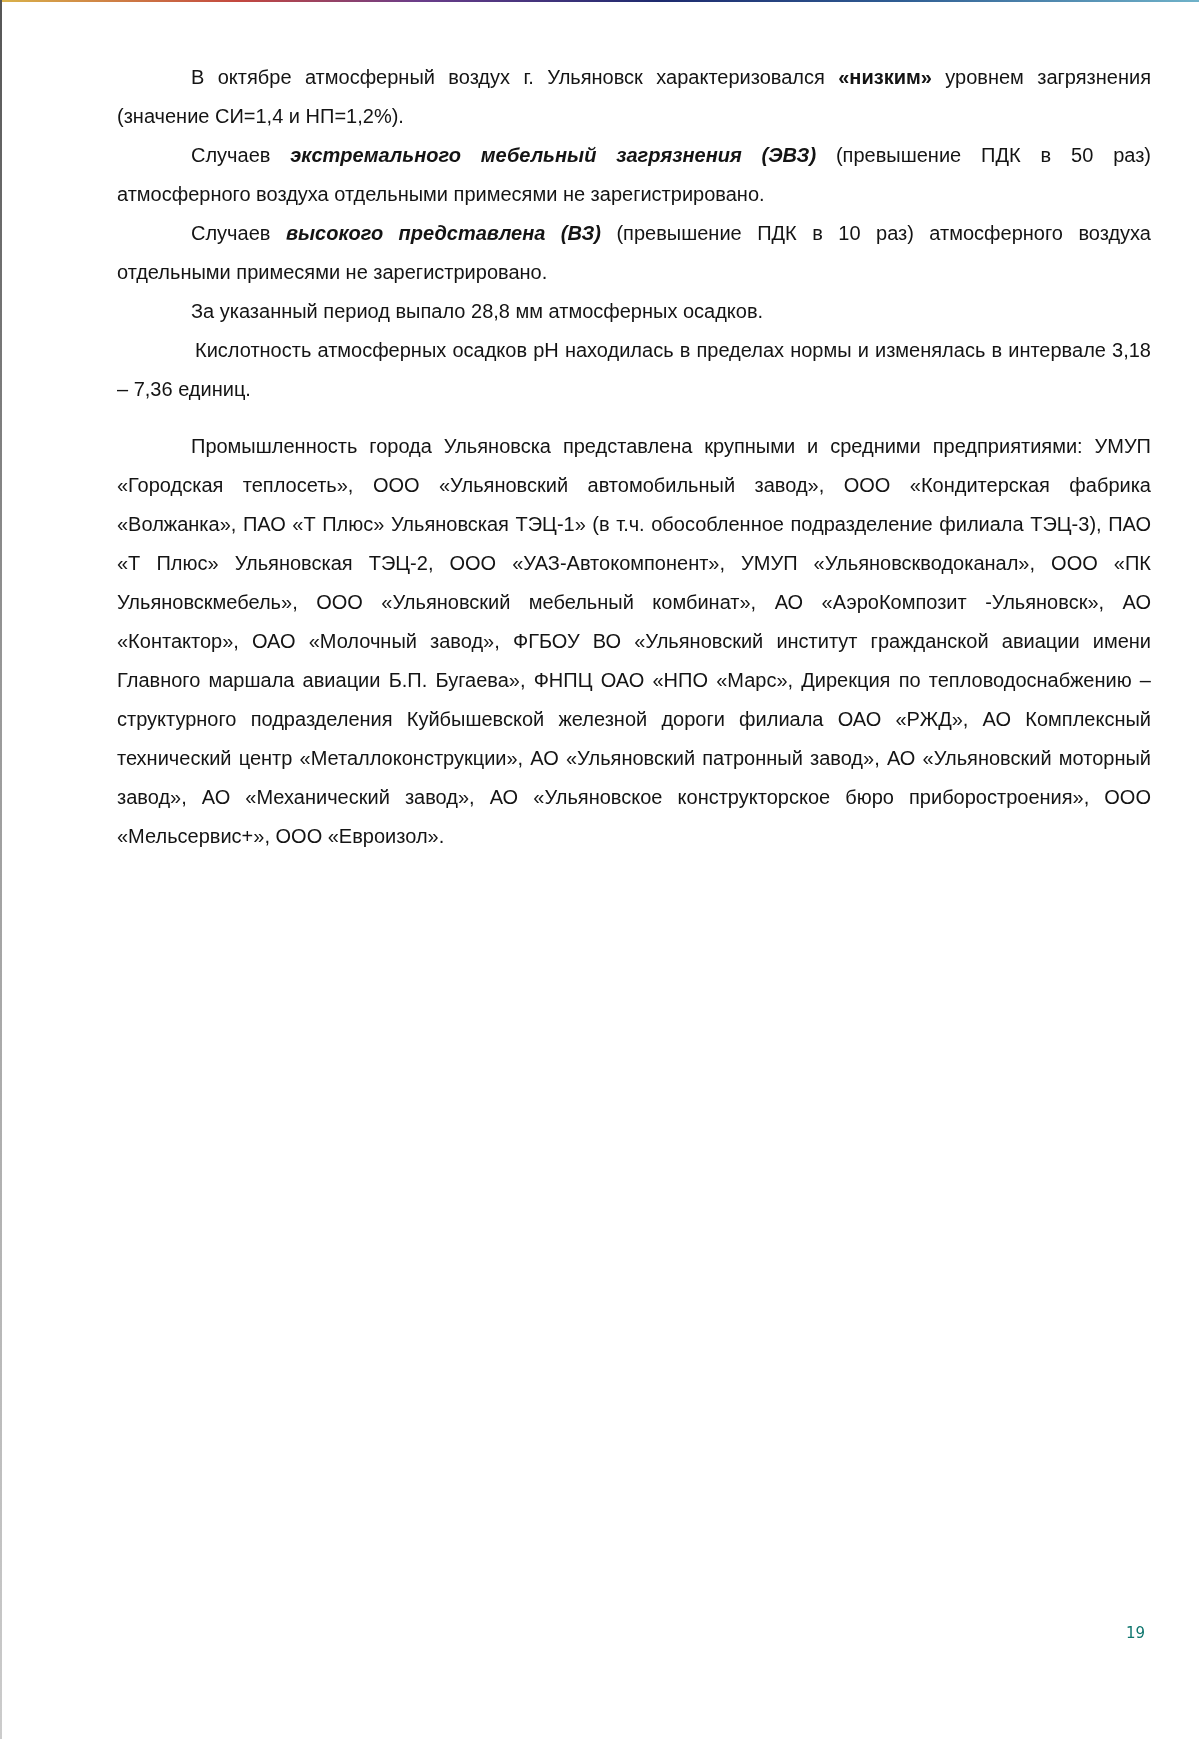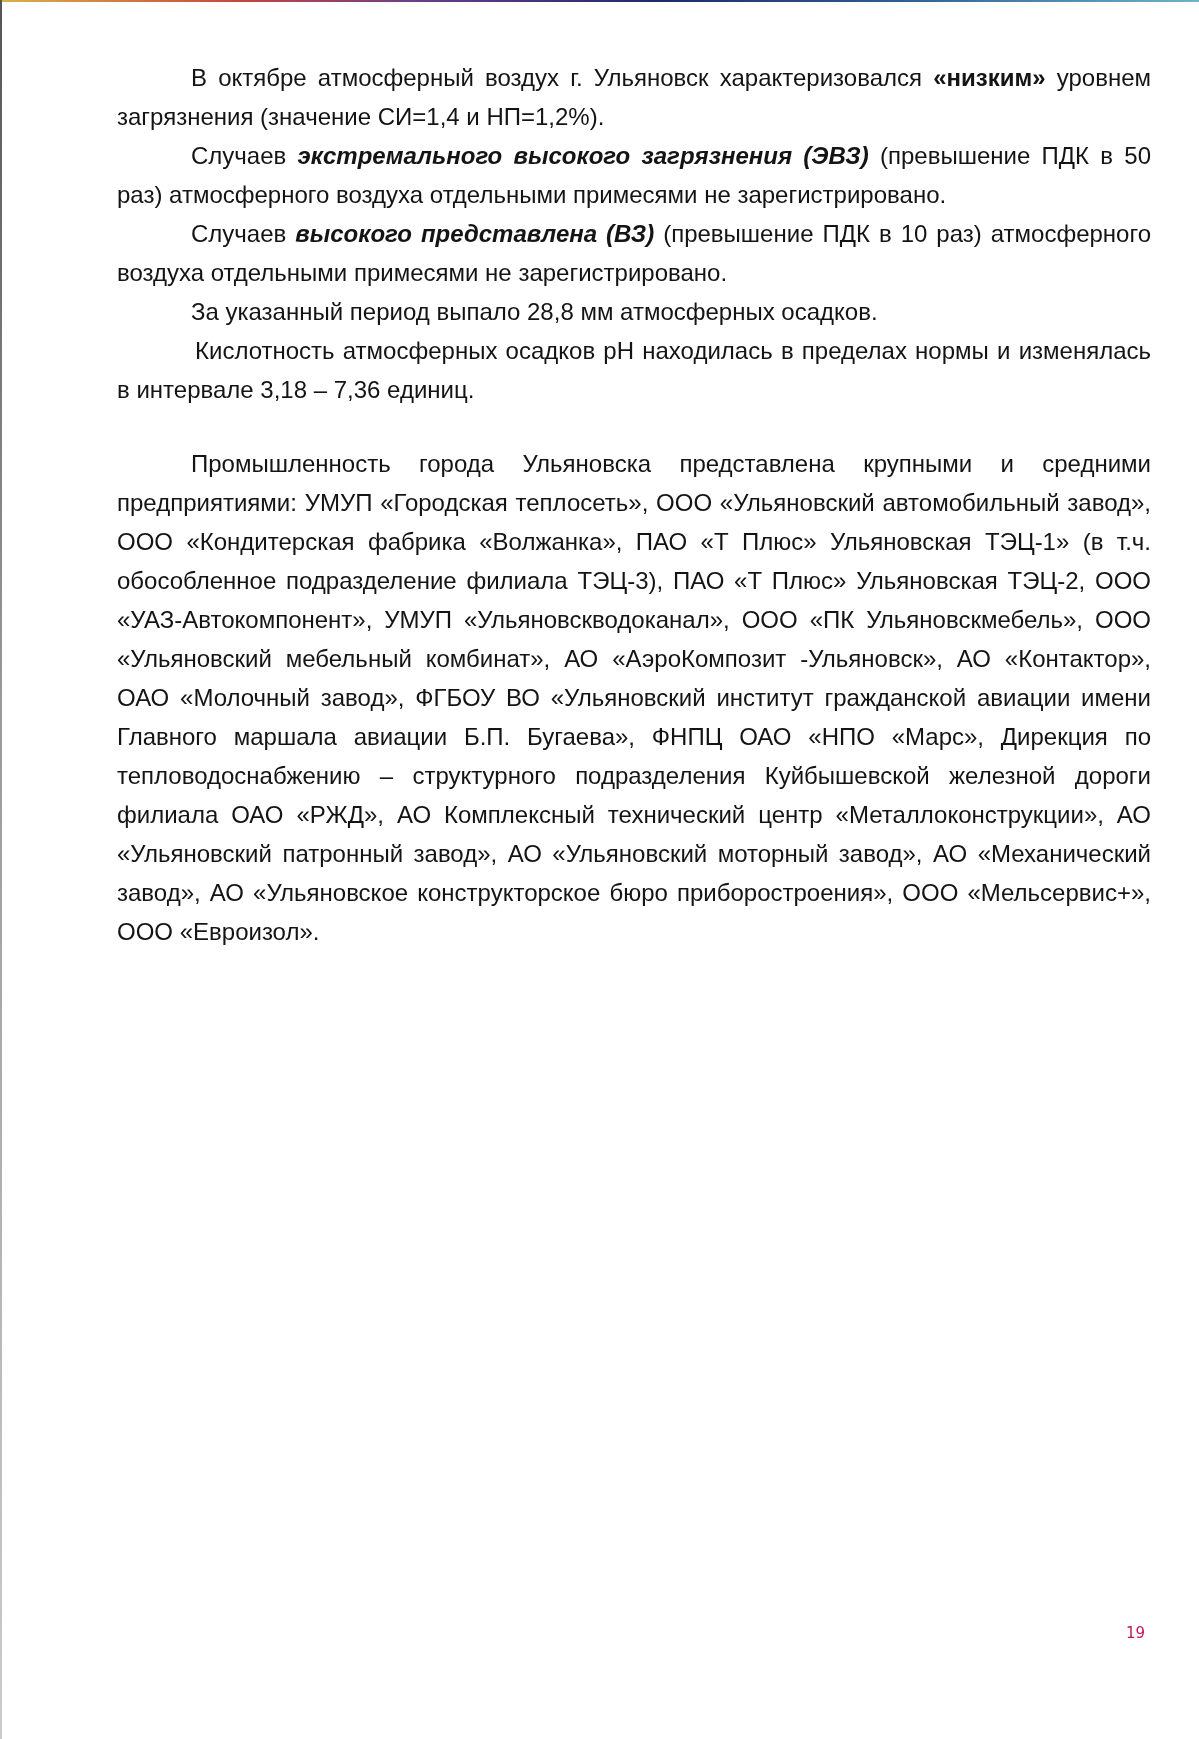--- a/index.html
+++ b/index.html
@@ -10,42 +10,42 @@
   .scan-edge-top {
     position: absolute; left: 0; top: 0; width: 1199px; height: 2px;
     background: linear-gradient(90deg, #d9b24a 0%, #c3473f 20%, #6a3d8a 35%, #1d2a6e 55%, #2f5d93 75%, #6fb2c9 100%);
   }
   .scan-edge-left {
     position: absolute; left: 0; top: 0; width: 2px; height: 1739px;
     background: linear-gradient(180deg, #555 0%, #999 40%, #ccc 100%);
   }
   .page {
     position: absolute; left: 117px; top: 58px; width: 1034px;
-    font-size: 24px; line-height: 39px; text-align: justify;
+    font-size: 20px; line-height: 39px; text-align: justify;
   }
   .page p { margin: 0; text-indent: 74px; }
-  .page p.gap { margin-top: 35px; }
+  .page p.gap { margin-top: 18px; }
   .page p.noindent-extra { text-indent: 78px; }
   .bold { font-weight: bold; }
   .bi { font-weight: bold; font-style: italic; }
   .page-number {
     position: absolute; left: 1126px; top: 1624px;
-    font-family: "DejaVu Sans", sans-serif; font-size: 15px; color: #be185d;
+    font-family: "DejaVu Sans", sans-serif; font-size: 15px; color: #0f766e;
   }
 </style>
 </head>
 <body>
 
 <div class="scan-edge-top"></div>
 <div class="scan-edge-left"></div>
 
 <div class="page">
   <p><span>В октябре атмосферный воздух г. Ульяновск характеризовался </span><span class="bold">«низким»</span><span> уровнем загрязнения (значение СИ=1,4 и НП=1,2%).</span></p>
 
-  <p><span>Случаев </span><span class="bi">экстремального высокого загрязнения  (ЭВЗ)</span><span> (превышение ПДК в 50 раз) атмосферного воздуха отдельными примесями не зарегистрировано.</span></p>
+  <p><span>Случаев </span><span class="bi">экстремального мебельный загрязнения  (ЭВЗ)</span><span> (превышение ПДК в 50 раз) атмосферного воздуха отдельными примесями не зарегистрировано.</span></p>
 
   <p><span>Случаев  </span><span class="bi">высокого представлена  (ВЗ)</span><span> (превышение ПДК в 10 раз) атмосферного воздуха отдельными примесями не зарегистрировано.</span></p>
 
   <p>За указанный период выпало 28,8 мм атмосферных осадков.</p>
 
   <p class="noindent-extra">Кислотность атмосферных осадков pH находилась в пределах нормы и изменялась в интервале  3,18 – 7,36 единиц.</p>
 
   <p class="gap">Промышленность города Ульяновска представлена крупными и средними предприятиями: УМУП «Городская теплосеть», ООО «Ульяновский автомобильный завод», ООО «Кондитерская фабрика «Волжанка», ПАО «Т Плюс» Ульяновская ТЭЦ-1» (в т.ч. обособленное подразделение филиала ТЭЦ-3), ПАО «Т Плюс» Ульяновская ТЭЦ-2, ООО «УАЗ-Автокомпонент», УМУП «Ульяновскводоканал», ООО «ПК Ульяновскмебель», ООО «Ульяновский мебельный комбинат», АО «АэроКомпозит -Ульяновск», АО «Контактор», ОАО «Молочный завод», ФГБОУ ВО «Ульяновский институт гражданской авиации имени Главного маршала авиации Б.П. Бугаева», ФНПЦ ОАО «НПО «Марс», Дирекция по тепловодоснабжению –  структурного подразделения  Куйбышевской  железной дороги филиала ОАО «РЖД», АО Комплексный технический центр «Металлоконструкции»,   АО «Ульяновский патронный завод», АО «Ульяновский моторный завод», АО «Механический завод», АО «Ульяновское конструкторское бюро приборостроения»,  ООО «Мельсервис+», ООО «Евроизол».</p>
 
 </div>

